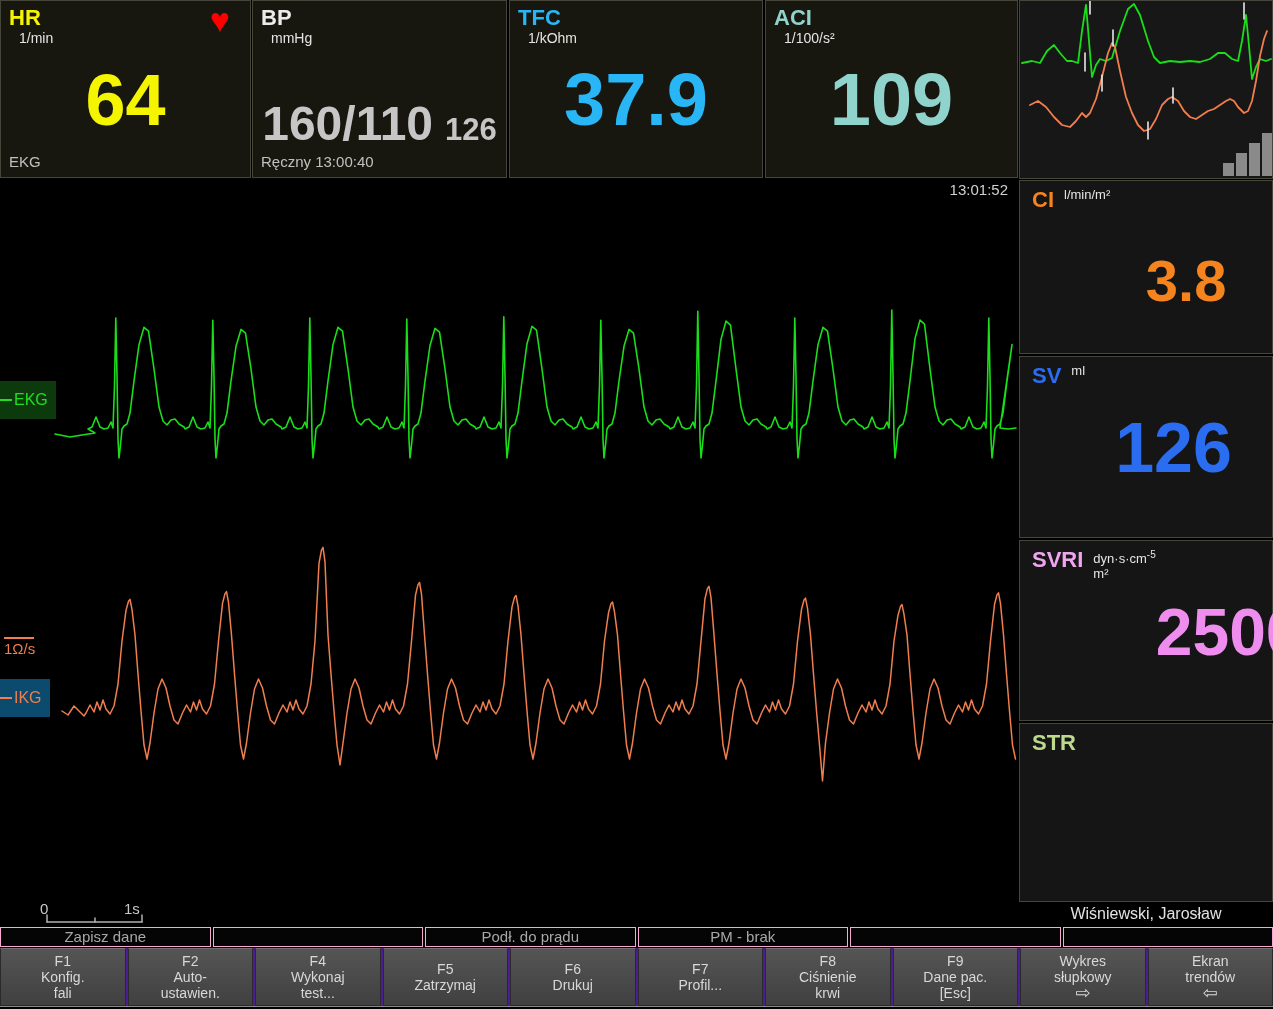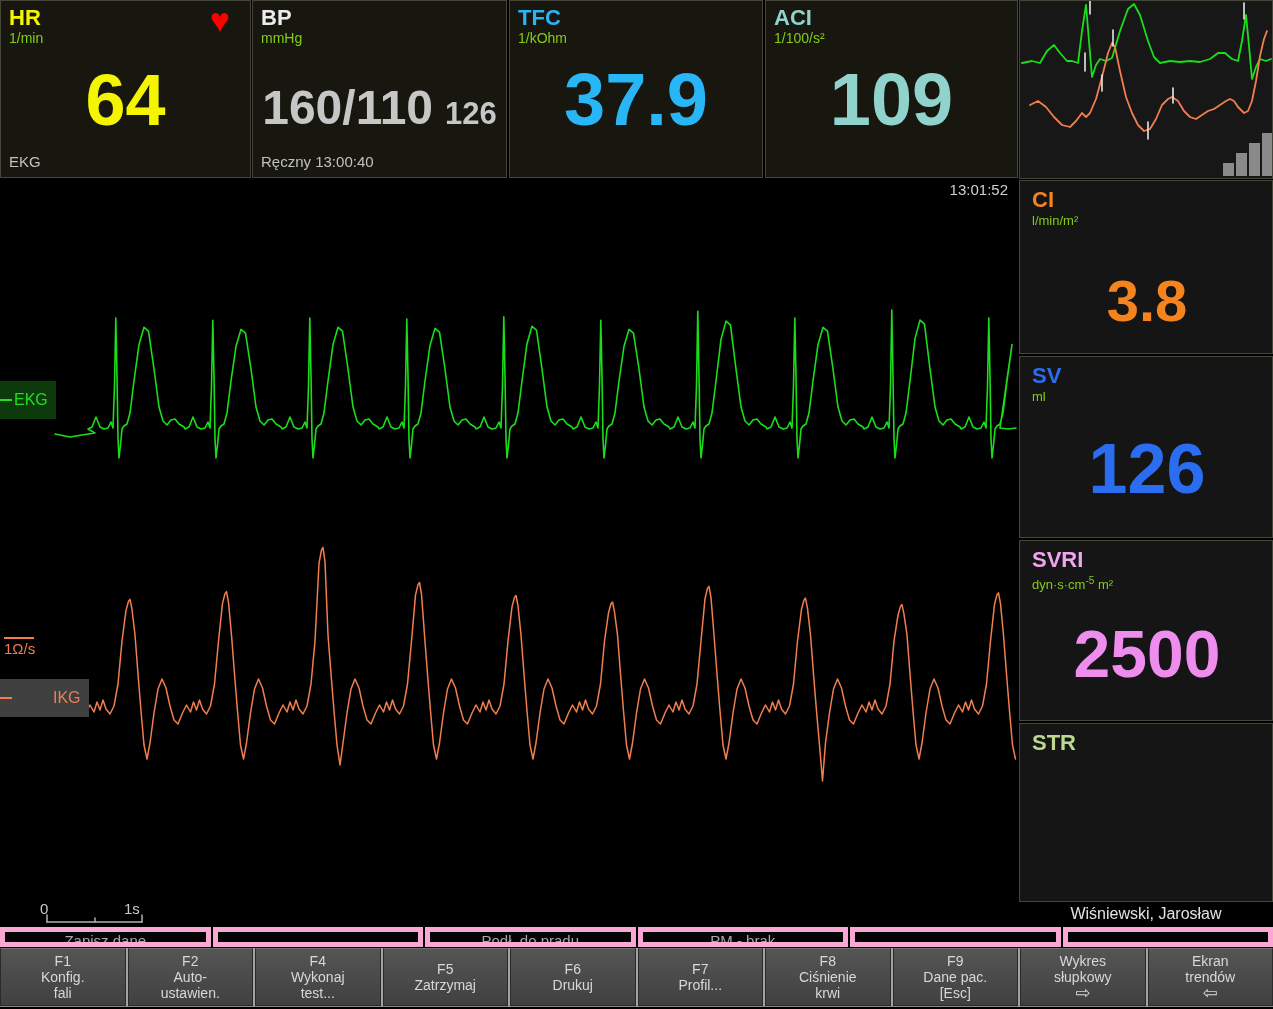--- a/index.html
+++ b/index.html
@@ -4,58 +4,58 @@
 <style>
   html,body{margin:0;padding:0;background:#000;}
   *{box-sizing:border-box;}
   body{font-family:"Liberation Sans","DejaVu Sans",sans-serif;}
   #screen{position:relative;width:1273px;height:1009px;background:#000;overflow:hidden;}
 
   
   .tile{position:absolute;background:#17170f;border:1px solid #45453a;display:flex;flex-direction:column;padding:4px 8px 2px 8px;}
   .tile-head{display:flex;align-items:flex-start;}
   .tile-label{font-weight:bold;font-size:22px;line-height:26px;}
-  .tile-unit{font-size:14px;color:#84cc16;line-height:15px;}
+  .tile-unit{font-size:14px;color:#e5e5e5;line-height:15px;margin-left:10px;}
   .tile-value-wrap{flex:1;display:flex;align-items:center;justify-content:center;}
   .tile-footer{height:22px;font-size:15px;color:#c0c0c0;}
   .heart{margin-left:auto;margin-right:12px;font-size:34px;line-height:30px;color:var(--c-heart,#f00);}
 
   #tile-hr{left:0;top:0;width:251px;height:178px;}
   #tile-hr .tile-label{color:var(--c-hr,#f5f500);}
   #tile-hr .big{color:var(--c-hr,#f5f500);font-size:72px;font-weight:bold;}
   #tile-bp{left:252px;top:0;width:255px;height:178px;}
   #tile-bp .tile-label{color:#ececec;}
-  #tile-bp .big{color:var(--c-bp-value,#c6c6c6);font-size:48px;font-weight:bold;}
+  #tile-bp .big{color:var(--c-bp-value,#c6c6c6);font-size:48px;font-weight:bold;margin-top:16px;}
   #tile-bp .map{color:var(--c-bp-value,#c6c6c6);font-size:31px;font-weight:bold;margin-left:12px;}
   #tile-bp .tile-value-wrap{align-items:baseline;padding-top:34px;}
   #tile-tfc{left:509px;top:0;width:254px;height:178px;}
   #tile-tfc .tile-label{color:var(--c-tfc,#29b6f6);}
   #tile-tfc .big{color:var(--c-tfc,#29b6f6);font-size:74px;font-weight:bold;}
   #tile-aci{left:765px;top:0;width:253px;height:178px;}
   #tile-aci .tile-label{color:var(--c-aci,#8fd3cc);}
   #tile-aci .big{color:var(--c-aci,#8fd3cc);font-size:74px;font-weight:bold;}
 
   
   #trend{position:absolute;left:1019px;top:0;width:254px;height:179px;background:#171717;border:1px solid #45453a;}
 
   
   #main{position:absolute;left:0;top:179px;width:1018px;height:748px;background:#000;}
   #main .timestamp{position:absolute;top:2px;right:10px;font-size:15px;color:#d0d0d0;}
   .wave-tag{position:absolute;font-size:16px;display:flex;align-items:center;padding:10px 8px 10px 0;}
   .wave-tag .dash{display:inline-block;width:12px;border-top:2px solid currentColor;margin-right:2px;}
   #ekg-tag{left:0;top:202px;background:#0d3a0d;color:#22dd22;}
-  #ikg-tag{left:0;top:500px;background:#404040;color:var(--c-ikg-wave,#f07e4e);gap:39px;}
+  #ikg-tag{left:0;top:500px;background:#0c4a6e;color:var(--c-ikg-wave,#f07e4e);}
   #ikg-scale{position:absolute;left:4px;top:458px;color:var(--c-ikg-wave,#f07e4e);font-size:15px;}
   #ikg-scale .bar{display:block;width:30px;border-top:2px solid currentColor;margin-bottom:1px;}
   #ruler-labels{position:absolute;left:0;top:721px;width:160px;color:#c8c8c8;font-size:15px;}
   #ruler-labels .r0{position:absolute;left:40px;}
   #ruler-labels .r1{position:absolute;left:124px;}
 
   
-  .rtile{position:absolute;left:1019px;width:254px;background:#151515;border:1px solid #45453a;display:flex;flex-direction:column;padding:6px 10px 4px 12px;}
+  .rtile{position:absolute;left:1019px;width:254px;background:#151515;border:1px solid #45453a;display:flex;flex-direction:row;padding:6px 10px 4px 12px;}
   .rtile .tile-unit{font-size:13px;}
   .rtile .big{font-weight:bold;}
   #rt-ci{top:180px;height:174px;}
   #rt-ci .tile-label,#rt-ci .big{color:var(--c-ci,#f5841f);}
   #rt-ci .big{font-size:58px;margin-top:24px;}
   #rt-sv{top:356px;height:182px;}
   #rt-sv .tile-label,#rt-sv .big{color:var(--c-sv,#2b6df0);}
   #rt-sv .big{font-size:70px;}
   #rt-svri{top:540px;height:181px;}
   #rt-svri .tile-label,#rt-svri .big{color:var(--c-svri,#ee8dee);}
@@ -63,23 +63,23 @@
   #rt-svri .big{font-size:66px;}
   #rt-svri sup{font-size:10px;}
   #rt-str{top:723px;height:179px;}
   #rt-str .tile-label{color:#bcd98d;}
   #rt-str .big{color:var(--c-str,#aed581);font-size:58px;}
   #rt-str .secondary{color:var(--c-str,#aed581);font-size:29px;font-weight:bold;text-align:center;height:34px;}
 
   
   #patient{position:absolute;left:1019px;top:902px;width:254px;height:16px;color:#e2e2e2;font-size:16px;text-align:center;line-height:24px;}
   #status{position:absolute;left:0;top:927px;width:1273px;height:20px;display:flex;}
-  .sbox{flex:1 1 0;margin-right:2px;border:5px solid #f9a8d4;background:#050505;color:#a8a8a8;font-size:15px;text-align:center;line-height:17px;overflow:hidden;}
+  .sbox{flex:1 1 0;margin-right:2px;border:1px solid #f9a8d4;background:#050505;color:#a8a8a8;font-size:15px;text-align:center;line-height:17px;overflow:hidden;}
   .sbox:last-child{margin-right:0;}
-  #fkeys{position:absolute;left:0;top:948px;width:1273px;height:58px;display:flex;background:#a3a3a3;}
+  #fkeys{position:absolute;left:0;top:948px;width:1273px;height:58px;display:flex;background:#4c1d95;}
   .fkey{flex:1 1 0;margin-right:2px;background:linear-gradient(180deg,#555 0%,#404040 100%);border:1px solid #2a2a2a;border-top-color:#6f6f6f;color:#d8d8d8;font-size:14px;line-height:16px;text-align:center;display:flex;flex-direction:column;justify-content:center;cursor:default;}
   .fkey:last-child{margin-right:0;}
   .fkey .arrow{font-size:18px;line-height:16px;}
   #bottomline{position:absolute;left:0;top:1006px;width:1273px;height:3px;background:#000;border-top:1px solid #8a8a8a;}
 </style>
 </head>
 <body>
 
 <div id="screen">
 

